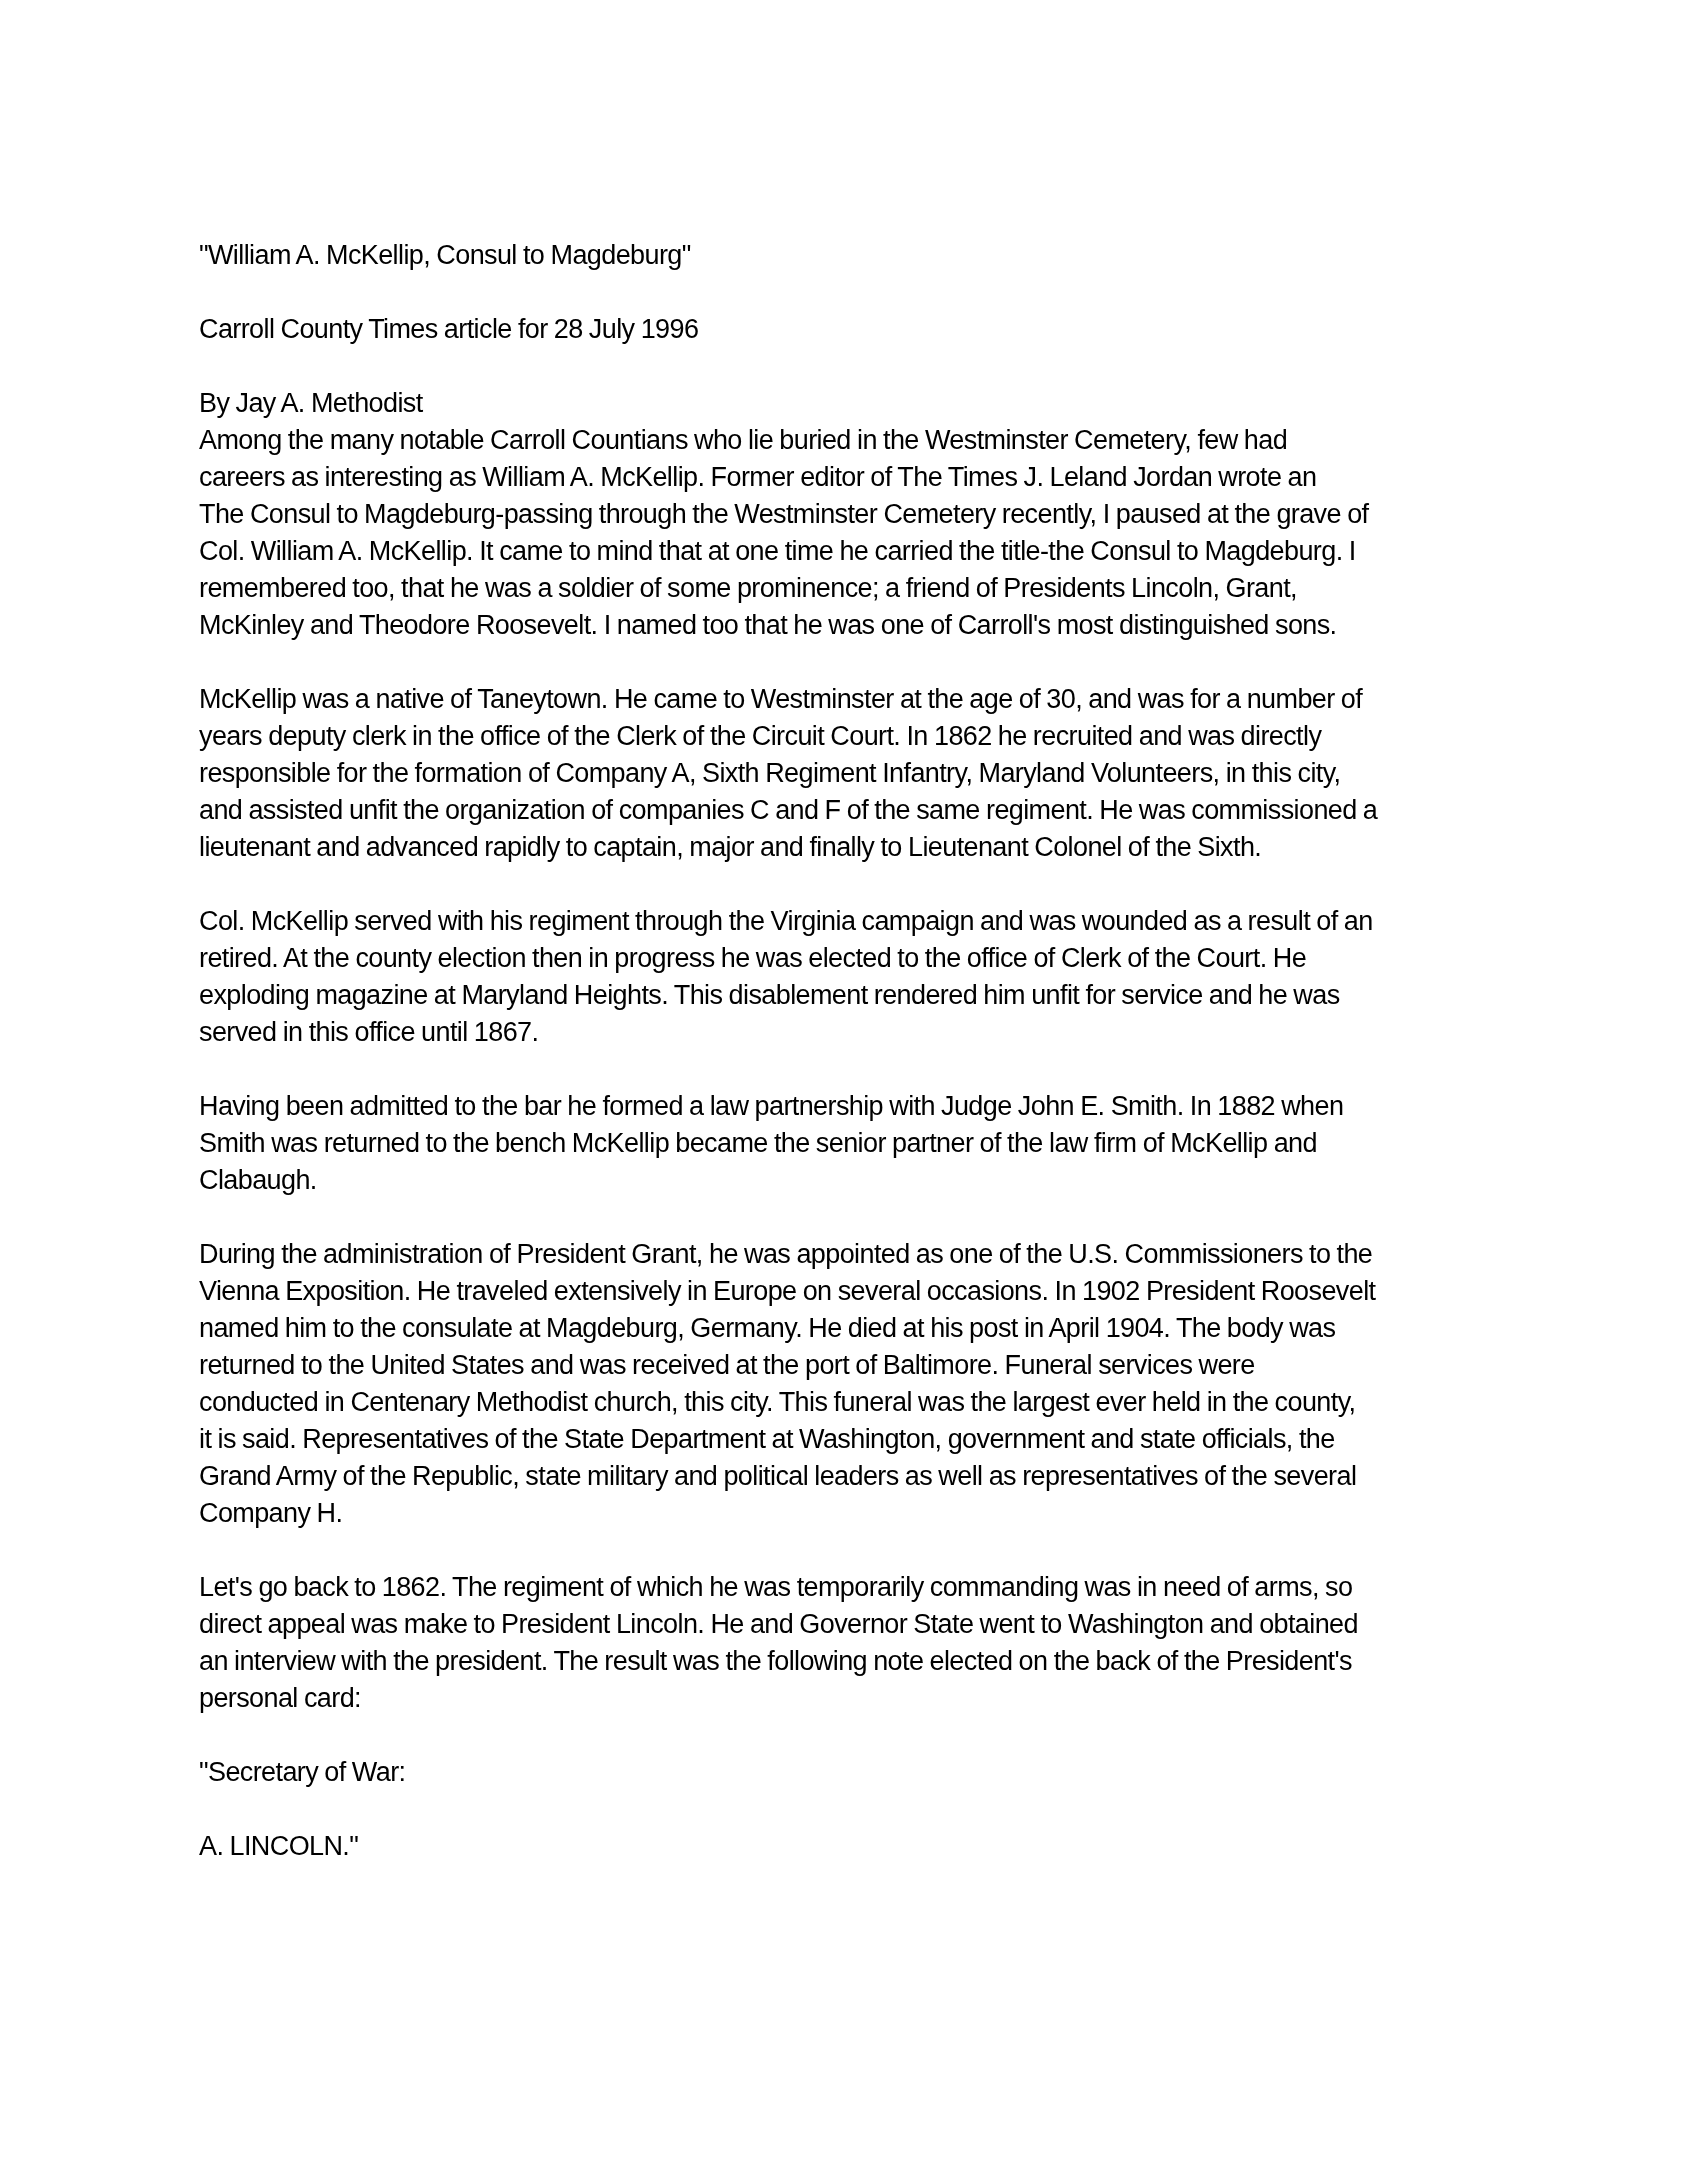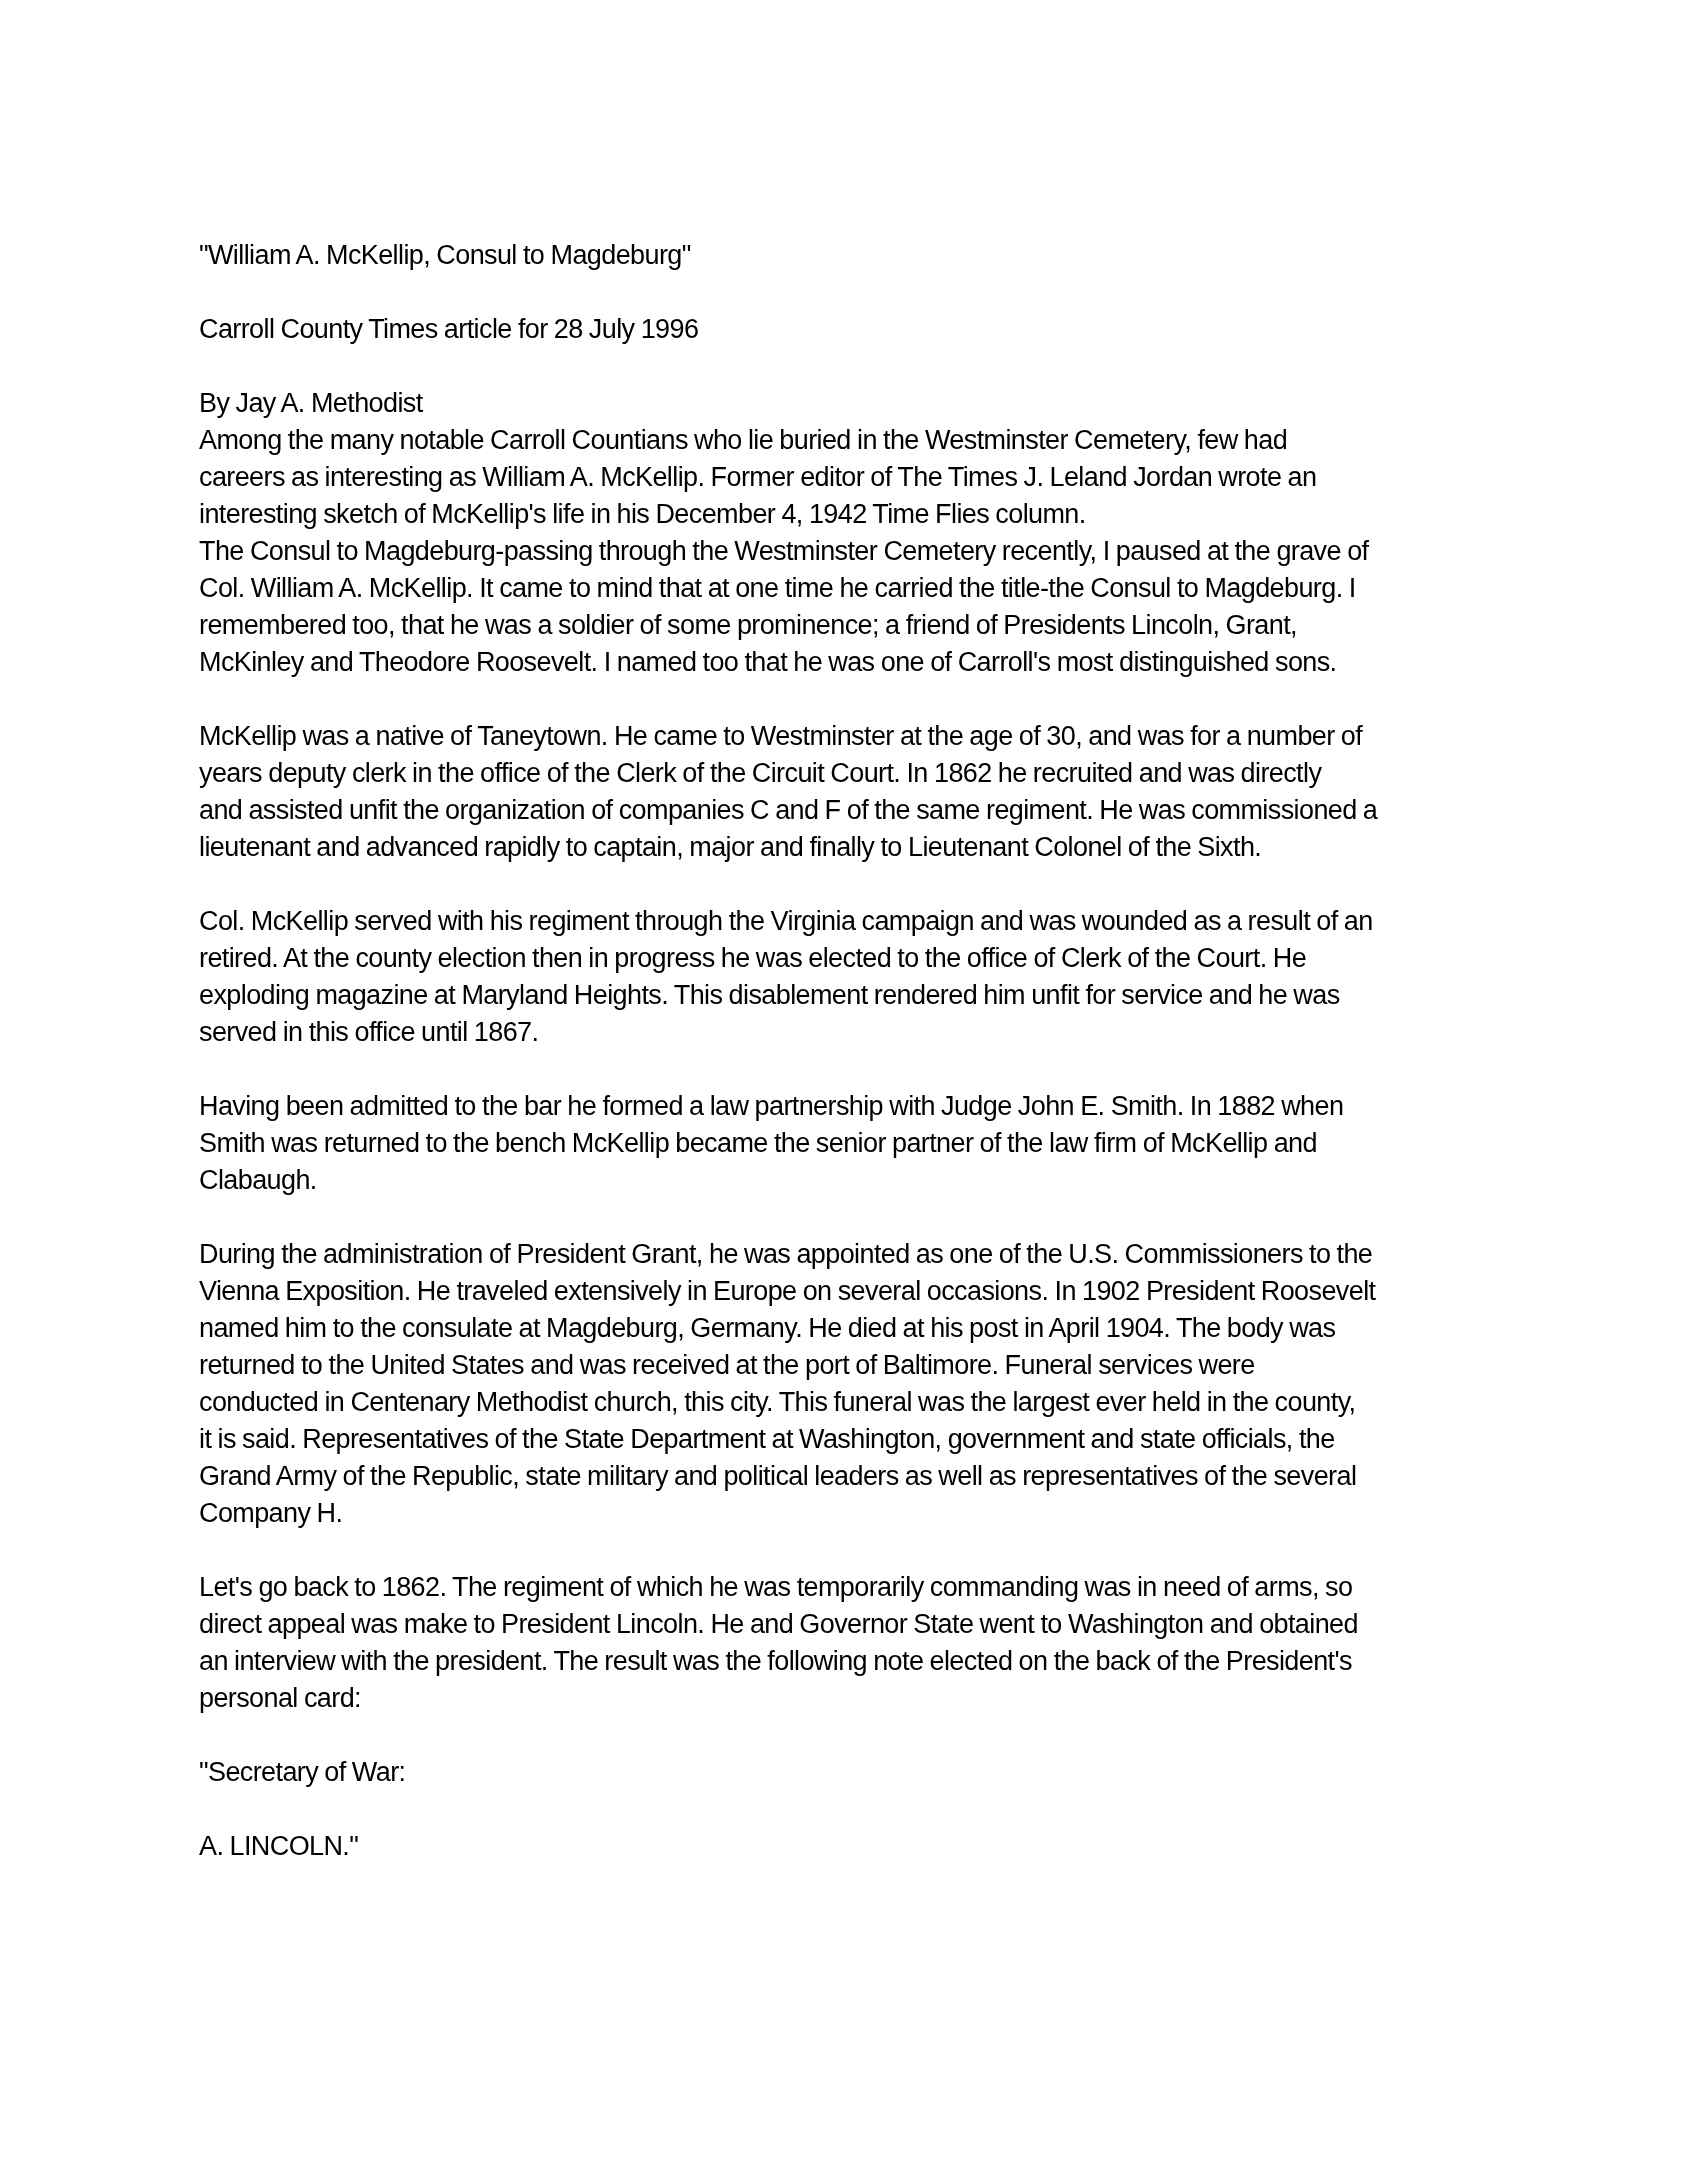--- a/index.html
+++ b/index.html
@@ -25,34 +25,34 @@
 <div class="page">
   <div class="line">"William A. McKellip, Consul to Magdeburg"</div>
   <div class="gap"></div>
   <div class="line">Carroll County Times article for 28 July 1996</div>
   <div class="gap"></div>
   <div class="line">By Jay A. Methodist</div>
 
   <div>
     <div class="line">Among the many notable Carroll Countians who lie buried in the Westminster Cemetery, few had</div>
     <div class="line">careers as interesting as William A. McKellip. Former editor of The Times J. Leland Jordan wrote an</div>
-    <div class="line">interesting sketch of McKellip's life in his December 4, 1942 Time Flies column.</div>
   </div>
 
   <div>
     <div class="line">The Consul to Magdeburg-passing through the Westminster Cemetery recently, I paused at the grave of</div>
     <div class="line">Col. William A. McKellip. It came to mind that at one time he carried the title-the Consul to Magdeburg. I</div>
     <div class="line">remembered too, that he was a soldier of some prominence; a friend of Presidents Lincoln, Grant,</div>
     <div class="line">McKinley and Theodore Roosevelt. I named too that he was one of Carroll's most distinguished sons.</div>
   </div>
   <div class="gap"></div>
 
   <div>
     <div class="line">McKellip was a native of Taneytown. He came to Westminster at the age of 30, and was for a number of</div>
     <div class="line">years deputy clerk in the office of the Clerk of the Circuit Court. In 1862 he recruited and was directly</div>
+    <div class="line">responsible for the formation of Company A, Sixth Regiment Infantry, Maryland Volunteers, in this city,</div>
     <div class="line">and assisted unfit the organization of companies C and F of the same regiment. He was commissioned a</div>
     <div class="line">lieutenant and advanced rapidly to captain, major and finally to Lieutenant Colonel of the Sixth.</div>
   </div>
   <div class="gap"></div>
 
   <div>
     <div class="line">Col. McKellip served with his regiment through the Virginia campaign and was wounded as a result of an</div>
     <div class="line">retired. At the county election then in progress he was elected to the office of Clerk of the Court. He</div>
     <div class="line">exploding magazine at Maryland Heights. This disablement rendered him unfit for service and he was</div>
     <div class="line">served in this office until 1867.</div>

